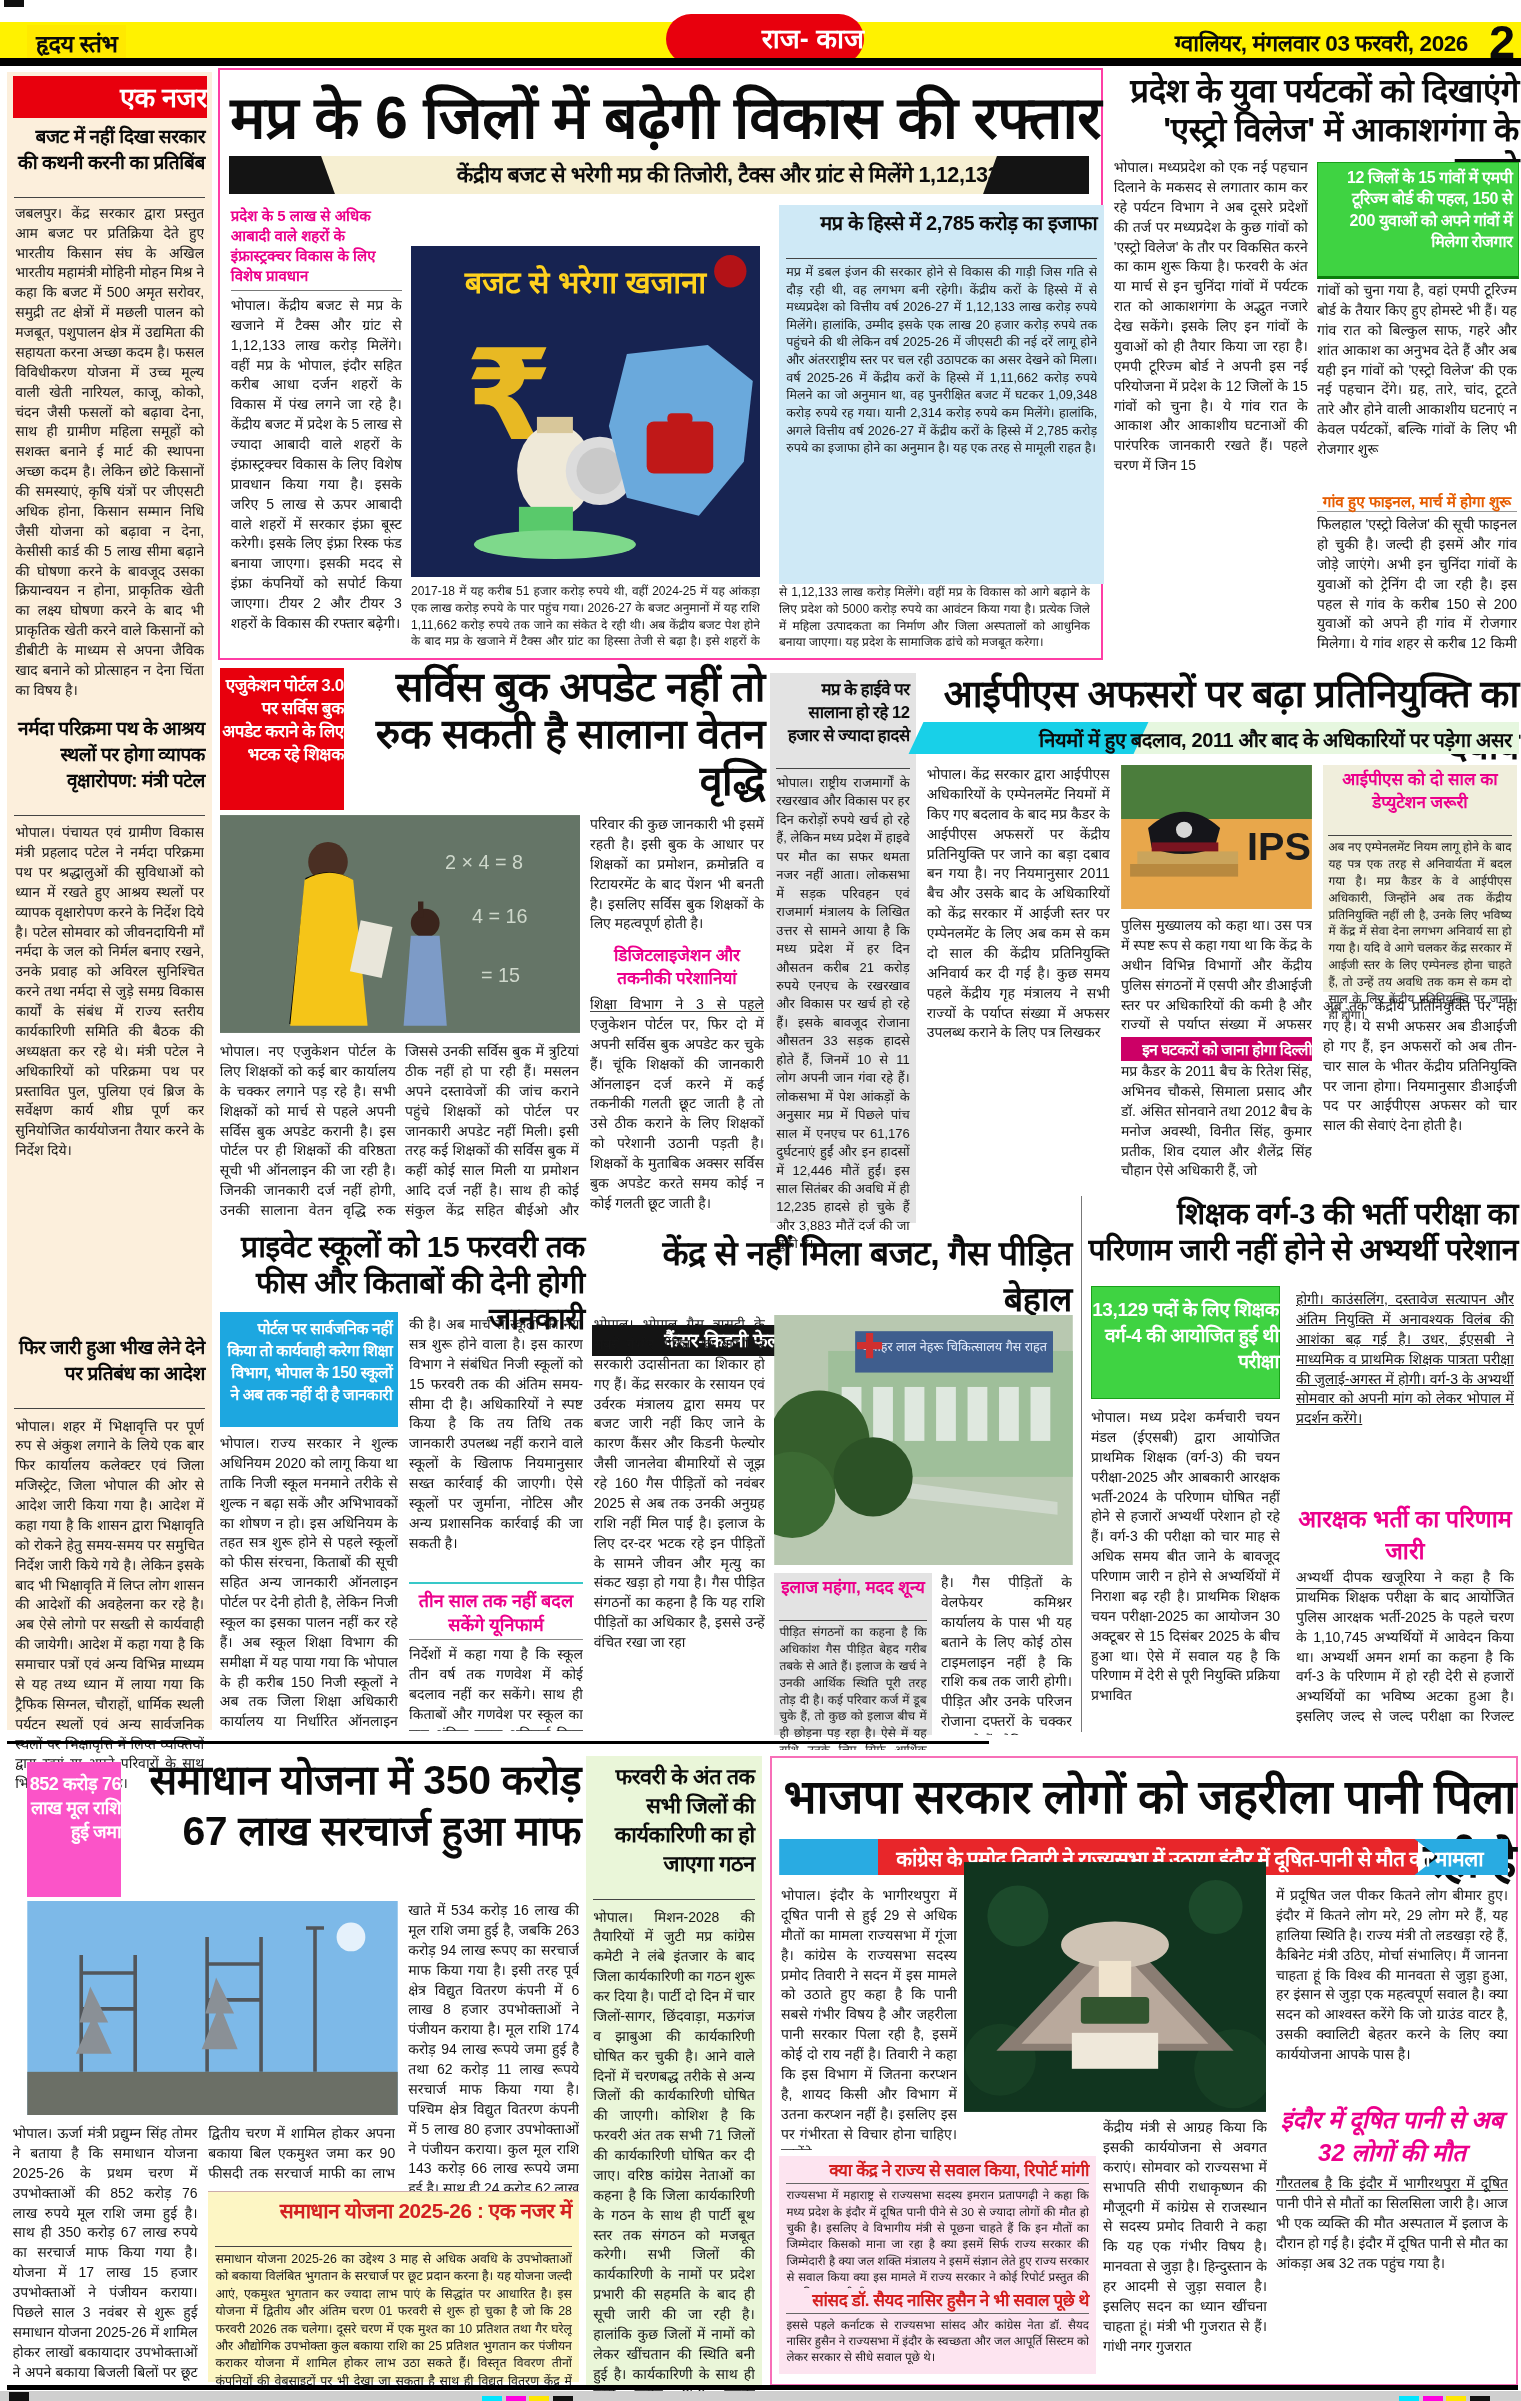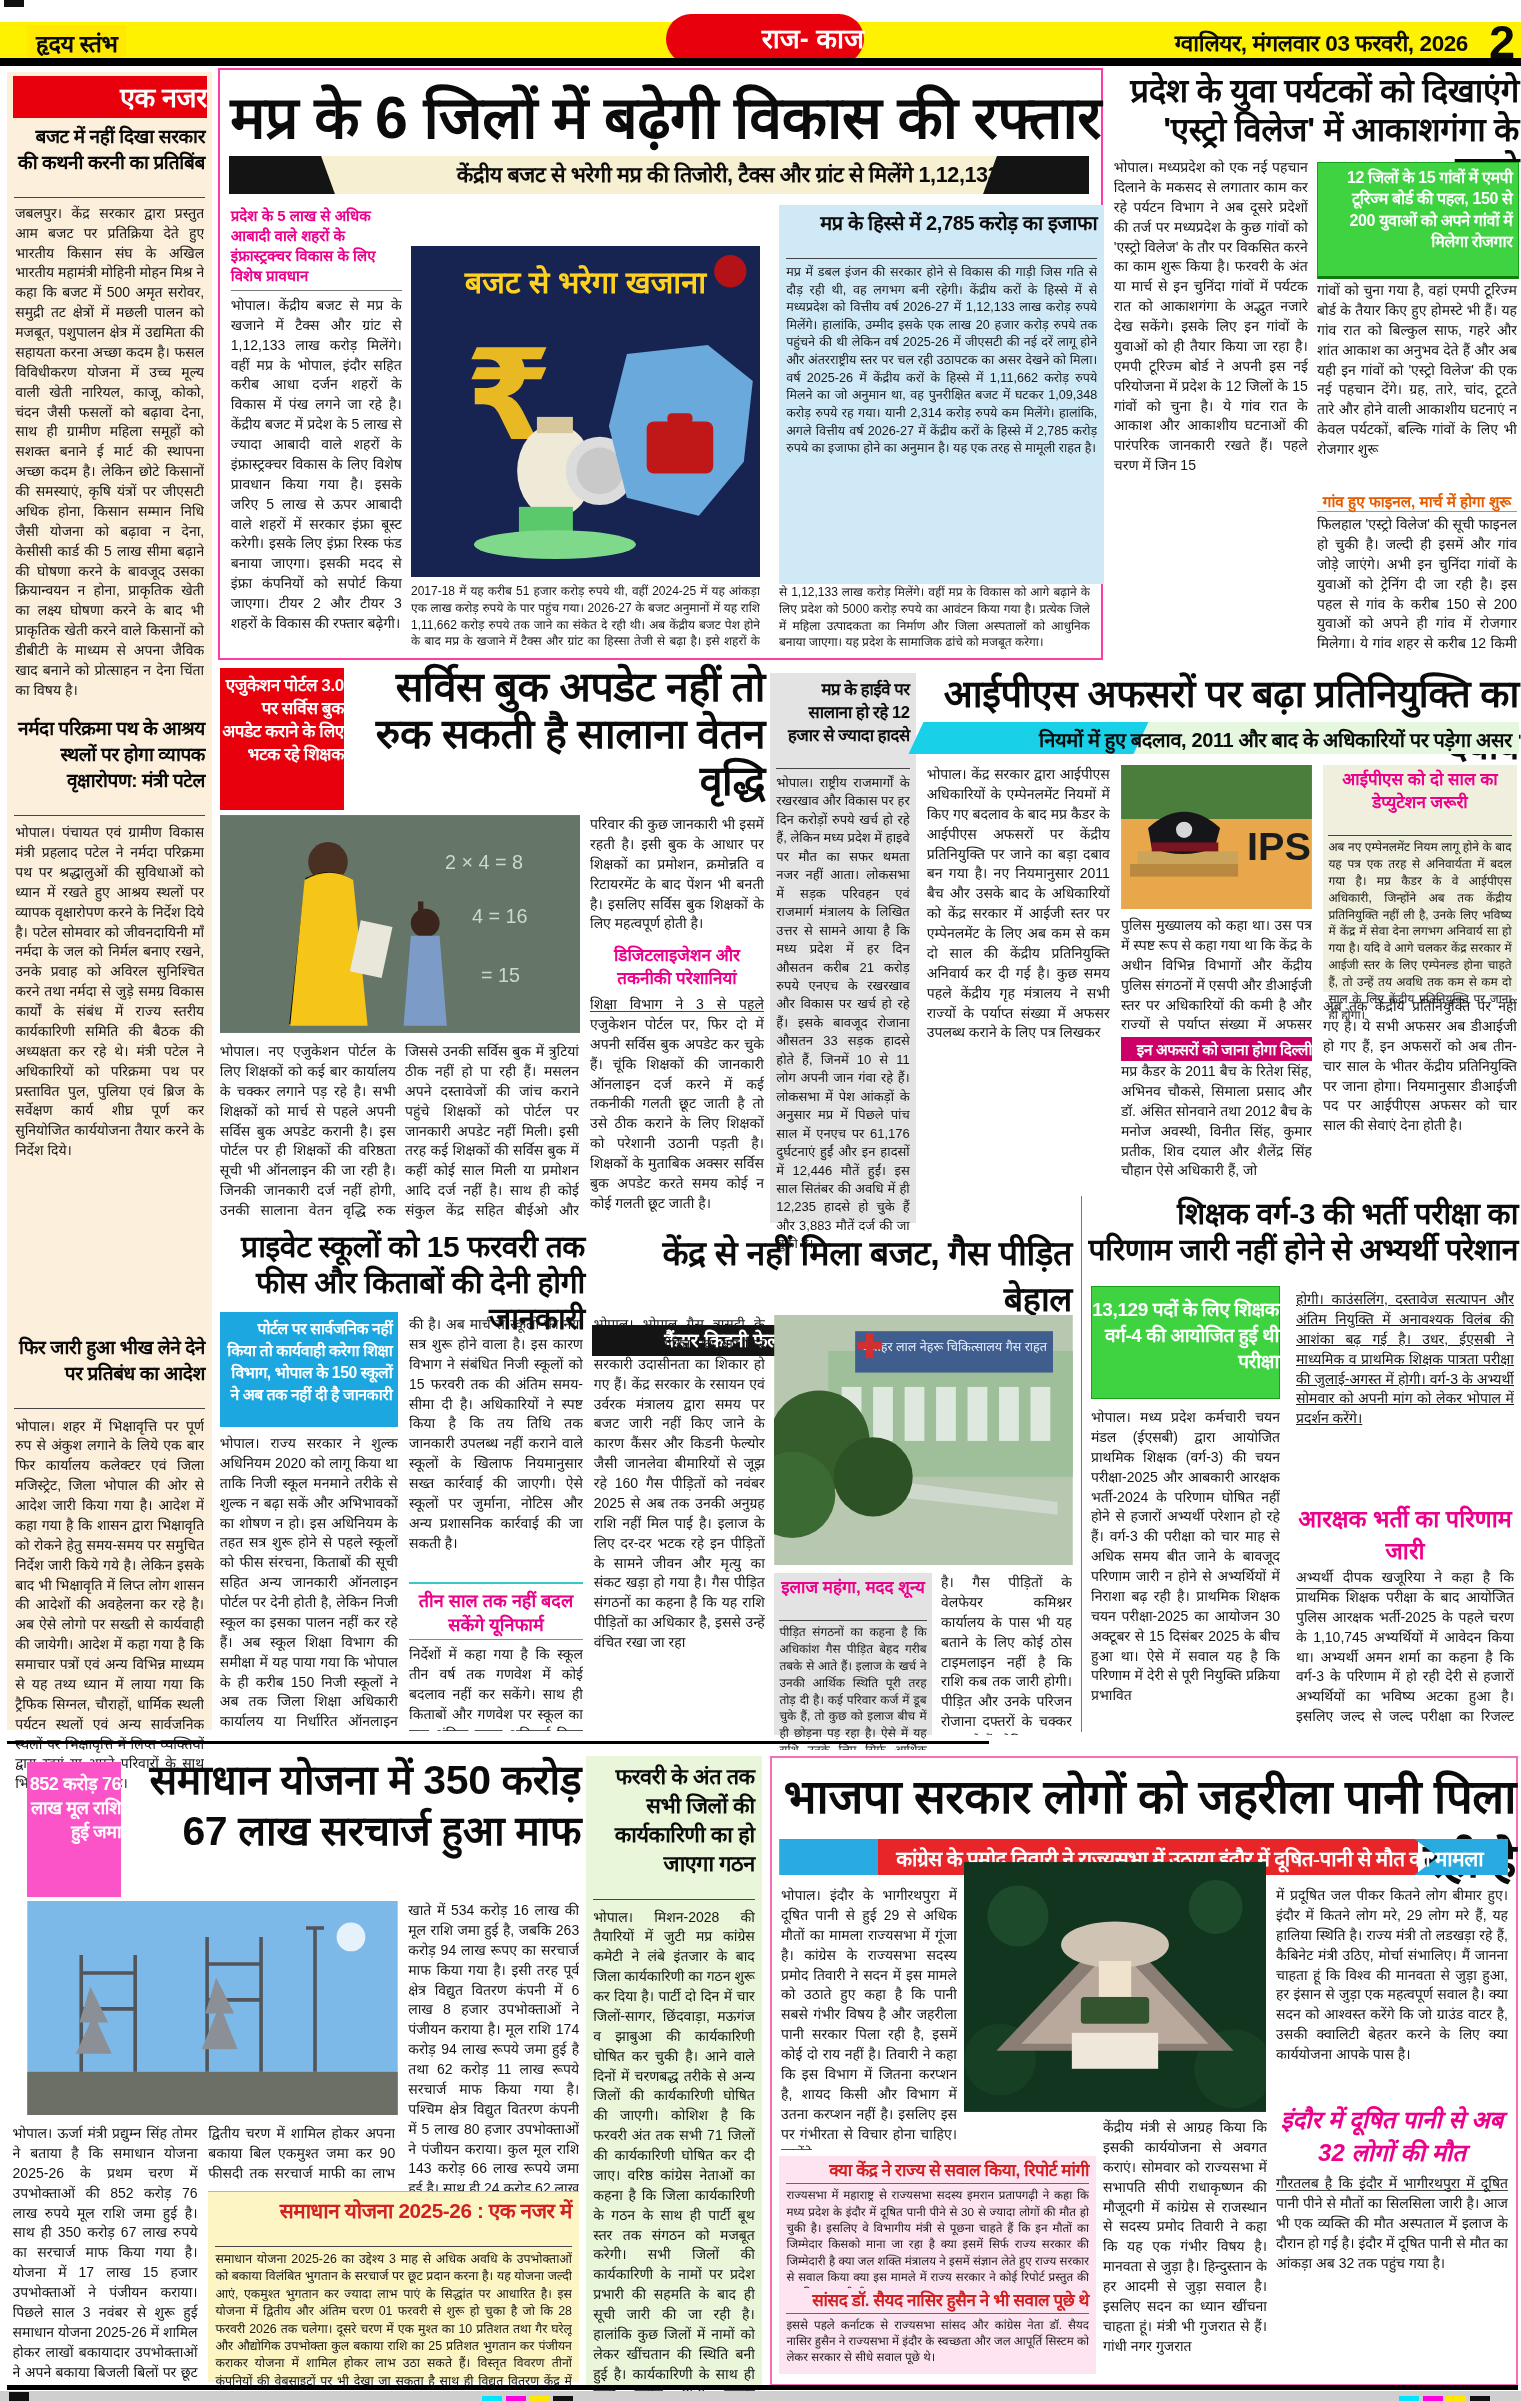--- a/index.html
+++ b/index.html
@@ -142,21 +142,21 @@
         <rect width="212" height="60" fill="#4b7d3c"></rect>
         <rect x="10" y="110" width="120" height="14" fill="#b8893f"></rect>
         <rect x="18" y="96" width="112" height="14" fill="#caa45b"></rect>
         <path d="M30 70 q40 -36 80 0 l-6 22 q-36 14 -70 0 z" fill="#15151a"></path>
         <rect x="34" y="86" width="74" height="10" fill="#7a1420"></rect>
         <circle cx="70" cy="72" r="9" fill="#d7d7d7"></circle>
         <text x="140" y="105" font-size="44" font-weight="bold" fill="#1c1c1c">IPS</text>
       </svg>
     </div>
     <div class="abs body" style="left:196px;top:250px;width:191px;height:117px;">पुलिस मुख्यालय को कहा था। उस पत्र में स्पष्ट रूप से कहा गया था कि केंद्र के अधीन विभिन्न विभागों और केंद्रीय पुलिस संगठनों में एसपी और डीआईजी स्तर पर अधिकारियों की कमी है और राज्यों से पर्याप्त संख्या में अफसर उपलब्ध कराए जाएं।</div>
-    <div class="abs white hl center" style="left:196px;top:371px;width:191px;background:#cc0066;font-size:15.3px;padding:1.8px 0;">इन अफसरों को जाना होगा दिल्ली</div>
+    <div class="abs white hl center" style="left:196px;top:371px;width:191px;background:#cc0066;font-size:15.3px;padding:1.8px 0;">इन घटकरों को जाना होगा दिल्ली</div>
     <div class="abs body" style="left:196px;top:396px;width:191px;height:126px;">मप्र कैडर के 2011 बैच के रितेश सिंह, अभिनव चौकसे, सिमाला प्रसाद और डॉ. अंसित सोनवाने तथा 2012 बैच के मनोज अवस्थी, विनीत सिंह, कुमार प्रतीक, शिव दयाल और शैलेंद्र सिंह चौहान ऐसे अधिकारी हैं, जो</div>
     <div class="abs" style="left:398px;top:99px;width:194px;height:227px;background:#f0eedc;padding:1.8px 5.4px;box-sizing:border-box;">
       <div class="boxhead-pink underline" style="font-size:17px;">आईपीएस को दो साल का डेप्युटेशन जरूरी</div>
       <div class="body-sm" style="margin-top:3.6px;height:180px;">अब नए एम्पेनलमेंट नियम लागू होने के बाद यह पत्र एक तरह से अनिवार्यता में बदल गया है। मप्र कैडर के वे आईपीएस अधिकारी, जिन्होंने अब तक केंद्रीय प्रतिनियुक्ति नहीं ली है, उनके लिए भविष्य में केंद्र में सेवा देना लगभग अनिवार्य सा हो गया है। यदि वे आगे चलकर केंद्र सरकार में आईजी स्तर के लिए एम्पेनल्ड होना चाहते हैं, तो उन्हें तय अवधि तक कम से कम दो साल के लिए केंद्रीय प्रतिनियुक्ति पर जाना ही होगा।</div>
     </div>
     <div class="abs body" style="left:398px;top:331px;width:194px;height:191px;">अब तक केंद्रीय प्रतिनियुक्ति पर नहीं गए है। ये सभी अफसर अब डीआईजी हो गए हैं, इन अफसरों को अब तीन-चार साल के भीतर केंद्रीय प्रतिनियुक्ति पर जाना होगा। नियमानुसार डीआईजी पद पर आईपीएस अफसर को चार साल की सेवाएं देना होती है।</div>
   </div>
 
   <div class="abs" style="left:218px;top:1229px;width:367px;height:504px;">
     <div class="hl center" style="font-size:30px;line-height:1.2;">प्राइवेट स्कूलों को 15 फरवरी तक फीस और किताबों की देनी होगी जानकारी</div>

